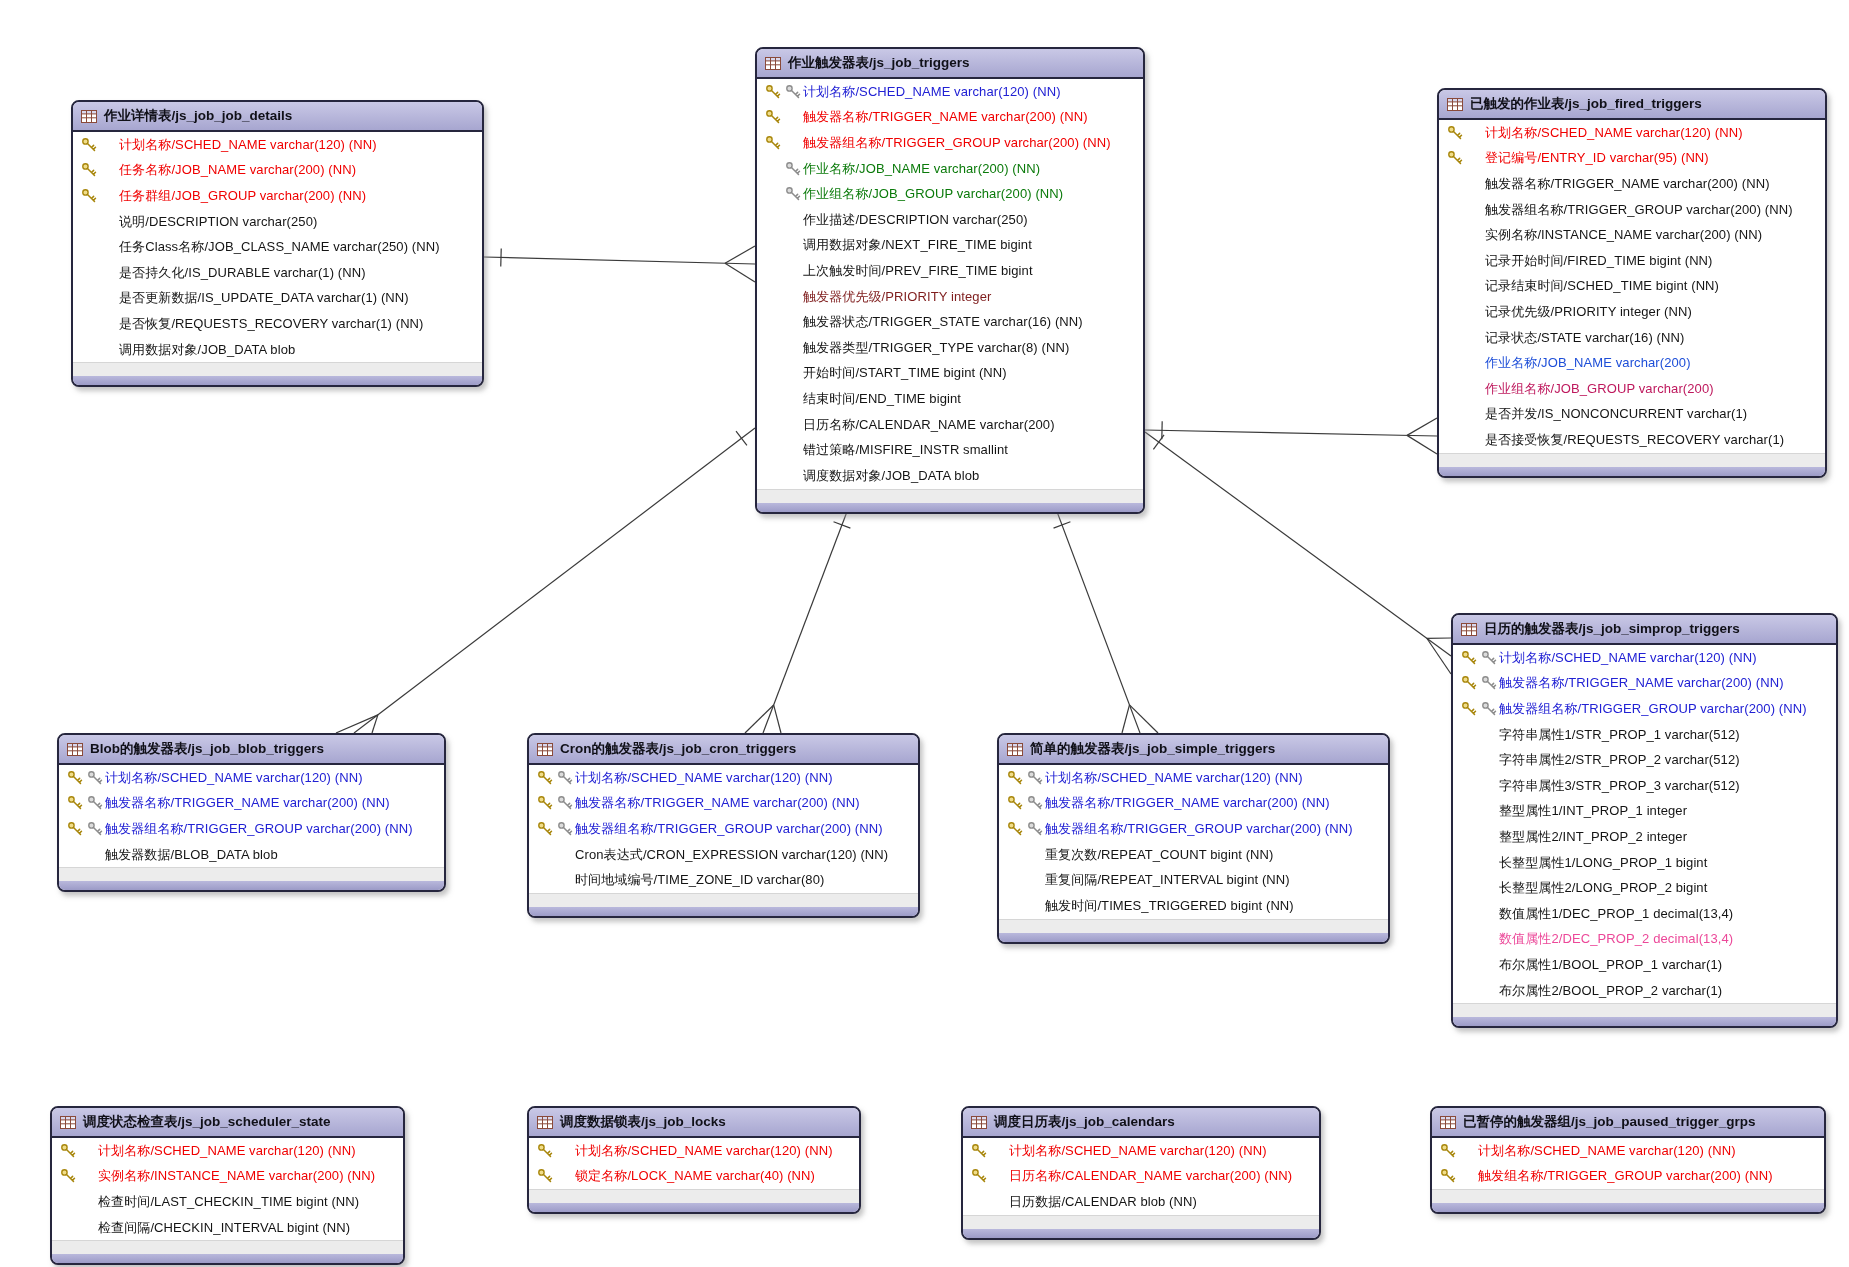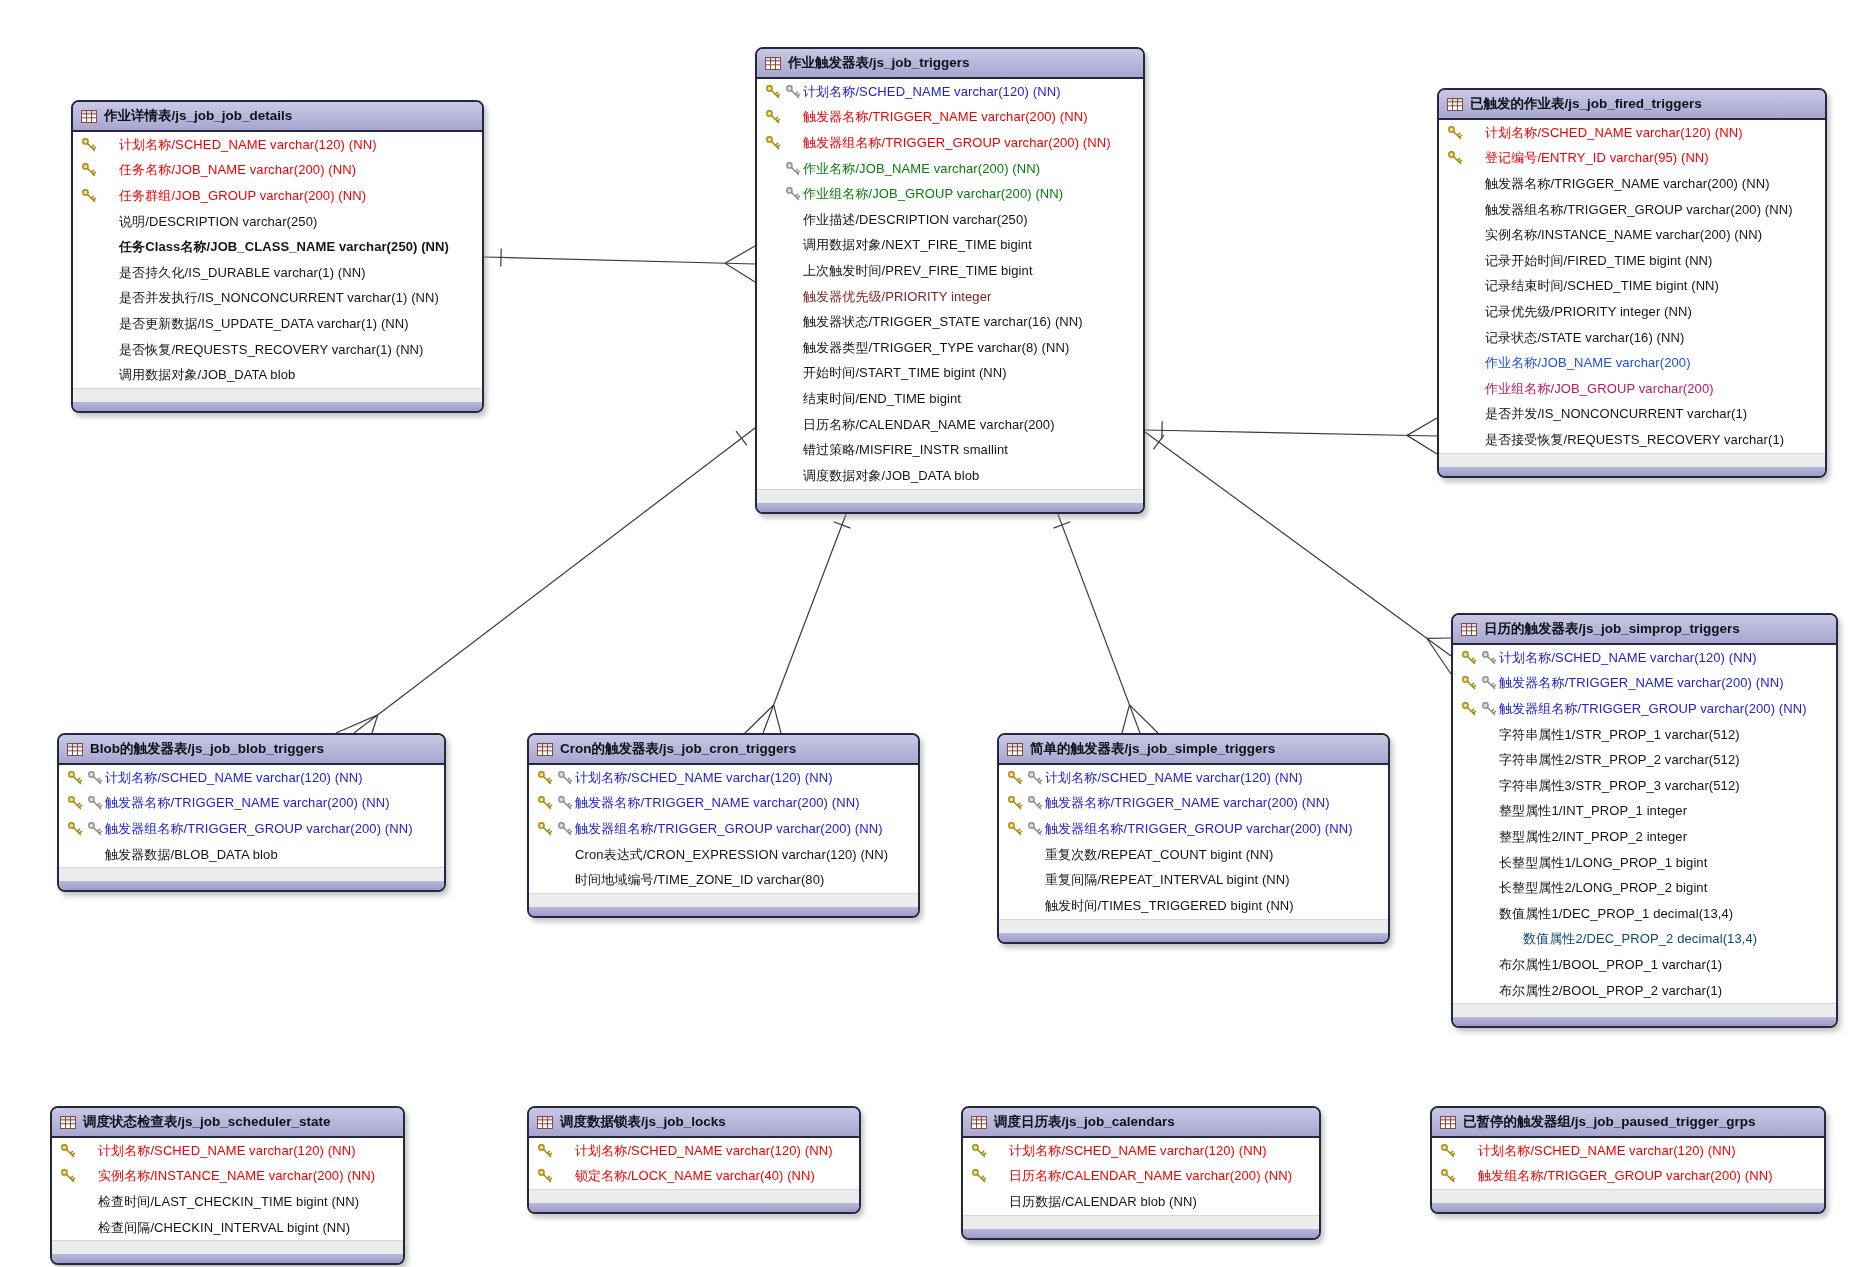--- a/index.html
+++ b/index.html
@@ -104,41 +104,34 @@
             <span class="kslot"></span>
             <span class="kslot"></span>
           </span>
           <span class="ftext" style="color: rgb(20, 20, 20);">说明/DESCRIPTION varchar(250)</span>
         </div>
         <div class="row">
           <span class="keys">
             <span class="kslot"></span>
             <span class="kslot"></span>
           </span>
-          <span class="ftext" style="color: rgb(20, 20, 20); font-weight: bold;">任务Class名称/JOB_CLASS_NAME varchar(250) (NN)</span>
+          <span class="ftext" style="color: rgb(20, 20, 20);">任务Class名称/JOB_CLASS_NAME varchar(250) (NN)</span>
         </div>
         <div class="row">
           <span class="keys">
             <span class="kslot"></span>
             <span class="kslot"></span>
           </span>
           <span class="ftext" style="color: rgb(20, 20, 20);">是否持久化/IS_DURABLE varchar(1) (NN)</span>
         </div>
         <div class="row">
           <span class="keys">
             <span class="kslot"></span>
             <span class="kslot"></span>
           </span>
-          <span class="ftext" style="color: rgb(20, 20, 20);">是否并发执行/IS_NONCONCURRENT varchar(1) (NN)</span>
-        </div>
-        <div class="row">
-          <span class="keys">
-            <span class="kslot"></span>
-            <span class="kslot"></span>
-          </span>
           <span class="ftext" style="color: rgb(20, 20, 20);">是否更新数据/IS_UPDATE_DATA varchar(1) (NN)</span>
         </div>
         <div class="row">
           <span class="keys">
             <span class="kslot"></span>
             <span class="kslot"></span>
           </span>
           <span class="ftext" style="color: rgb(20, 20, 20);">是否恢复/REQUESTS_RECOVERY varchar(1) (NN)</span>
         </div>
         <div class="row">
@@ -787,21 +780,21 @@
             <span class="kslot"></span>
             <span class="kslot"></span>
           </span>
           <span class="ftext" style="color: rgb(20, 20, 20);">数值属性1/DEC_PROP_1 decimal(13,4)</span>
         </div>
         <div class="row">
           <span class="keys">
             <span class="kslot"></span>
             <span class="kslot"></span>
           </span>
-          <span class="ftext" style="color: #0c4a6e; margin-left: 24px;">数值属性2/DEC_PROP_2 decimal(13,4)</span>
+          <span class="ftext" style="color: #ec4899;">数值属性2/DEC_PROP_2 decimal(13,4)</span>
         </div>
         <div class="row">
           <span class="keys">
             <span class="kslot"></span>
             <span class="kslot"></span>
           </span>
           <span class="ftext" style="color: rgb(20, 20, 20);">布尔属性1/BOOL_PROP_1 varchar(1)</span>
         </div>
         <div class="row">
           <span class="keys">

